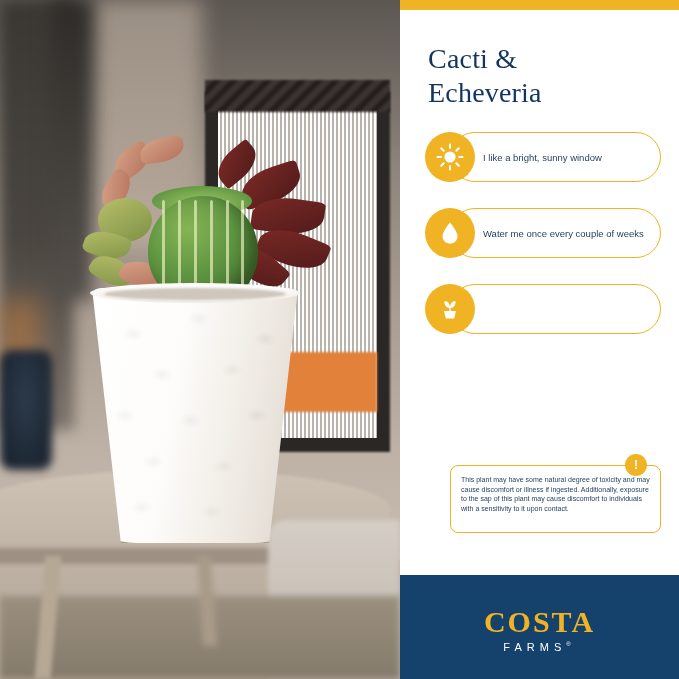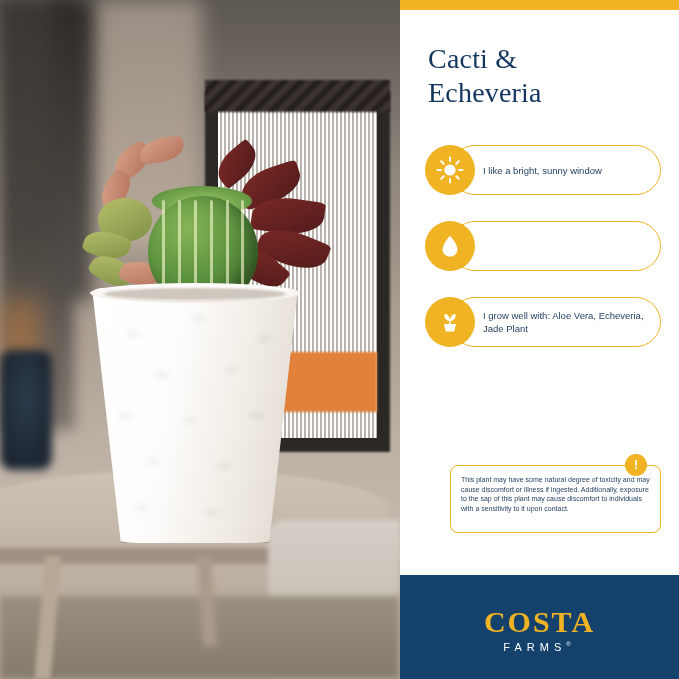--- a/index.html
+++ b/index.html
@@ -256,21 +256,21 @@
     width: 230px;
     color: #11355e;
     font-family: "Liberation Serif", serif;
     font-size: 28px;
     line-height: 34px;
     letter-spacing: .2px;
   }
 
   .rows {
     position: absolute;
-    left: 25px; top: 135px;
+    left: 25px; top: 122px;
     width: 236px;
   }
   .row {
     position: relative;
     height: 50px;
     margin-bottom: 26px;
   }
   .pill {
     position: absolute;
     left: 25px; top: 0;
@@ -443,31 +443,31 @@
               <line x1="20.3" y1="20.3" x2="22.8" y2="22.8"></line>
               <line x1="22.8" y1="5.2" x2="20.3" y2="7.7"></line>
               <line x1="7.7" y1="20.3" x2="5.2" y2="22.8"></line>
             </g>
           </svg>
         </div>
       </div>
 
       <div class="row">
         <div class="pill"></div>
+        <div class="pill-text">Water me once every couple of weeks</div>
         <div class="badge">
           <svg width="28" height="28" viewBox="0 0 28 28">
             <path d="M14 3.5 C14 3.5 6.5 12.5 6.5 17.2 C6.5 21.5 9.9 24.6 14 24.6 C18.1 24.6 21.5 21.5 21.5 17.2 C21.5 12.5 14 3.5 14 3.5 Z" fill="#ffffff"></path>
           </svg>
         </div>
       </div>
 
 
       <div class="row">
         <div class="pill"></div>
-        <div class="pill-text">I grow well with: Aloe Vera, Echeveria, Jade Plant</div>
         <div class="badge">
           <svg width="28" height="28" viewBox="0 0 28 28">
             <path d="M14 13 C10 13 8 9.5 8.5 6 C12 6 14 9 14 13 Z" fill="#ffffff"></path>
             <path d="M14 13 C18 13 20 9.5 19.5 6 C16 6 14 9 14 13 Z" fill="#ffffff"></path>
             <rect x="13.3" y="11" width="1.4" height="5" fill="#ffffff"></rect>
             <path d="M8 16 L20 16 L18.2 23.5 L9.8 23.5 Z" fill="#ffffff"></path>
           </svg>
         </div>
       </div>
 

